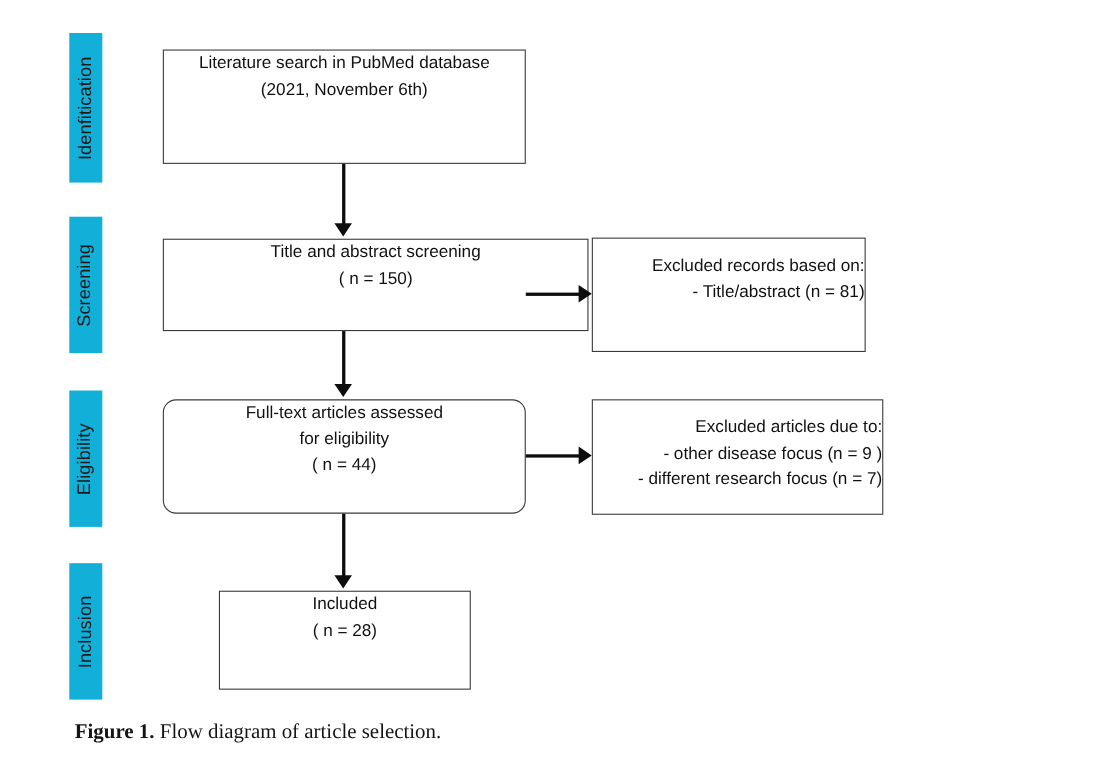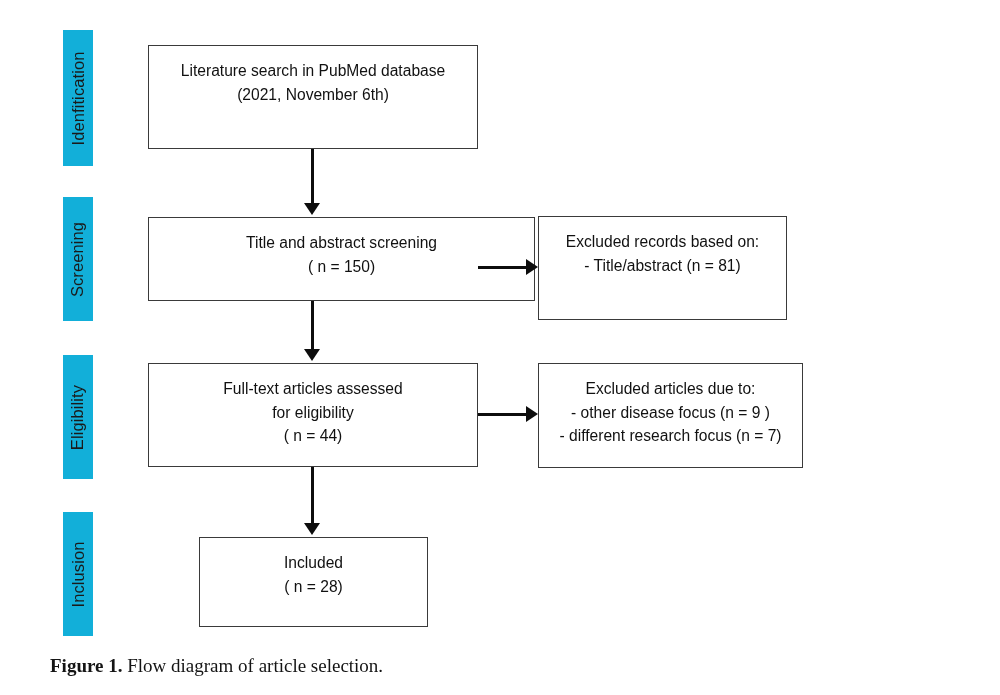--- a/index.html
+++ b/index.html
@@ -45,24 +45,23 @@
     display: flex;
     flex-direction: column;
     color: #111111;
     font-size: 15.6px;
     line-height: 1.52;
   }
   .flow-box.center-box {
     align-items: center;
     justify-content: flex-start;
     text-align: center;
-    padding-top: 13px;
   }
   .flow-box.left-box {
-    align-items: center;
+    align-items: flex-end;
     justify-content: flex-start;
     text-align: left;
     padding-top: 13px;
   }
   .flow-box .line {
     white-space: nowrap;
   }
 
   
   .arrow-v {
@@ -144,21 +143,21 @@
   <div class="arrow-h-head" style="left:526px; top:259px;"></div>
 
   <div class="flow-box left-box" style="left:538px; top:216px; width:249px; height:104px;">
     <span class="line">Excluded records based on:</span>
     <span class="line">- Title/abstract (n = 81)</span>
   </div>
 
   <div class="arrow-v" style="left:311px; top:301px; height:50px;"></div>
   <div class="arrow-v-head" style="left:304px; top:349px;"></div>
 
-  <div class="flow-box center-box" style="left:148px; top:363px; width:330px; height:104px;">
+  <div class="flow-box center-box" style="left:148px; top:363px; width:330px; height:104px;border-radius:12px;">
     <span class="line">Full-text articles assessed</span>
     <span class="line">for eligibility</span>
     <span class="line">( n = 44)</span>
   </div>
 
   <div class="arrow-h" style="left:478px; top:413px; width:50px;"></div>
   <div class="arrow-h-head" style="left:526px; top:406px;"></div>
 
   <div class="flow-box left-box" style="left:538px; top:363px; width:265px; height:105px;">
     <span class="line">Excluded articles due to:</span>
@@ -167,17 +166,17 @@
   </div>
 
   <div class="arrow-v" style="left:311px; top:467px; height:58px;"></div>
   <div class="arrow-v-head" style="left:304px; top:523px;"></div>
 
   <div class="flow-box center-box" style="left:199px; top:537px; width:229px; height:90px;">
     <span class="line">Included</span>
     <span class="line">( n = 28)</span>
   </div>
 
-  <div class="caption" style="left:50px; top:655px;text-align:right;">
+  <div class="caption" style="left:68px; top:655px;text-align:right;">
     <span class="cap-bold">Figure 1.</span><span> Flow diagram of article selection.</span>
   </div>
 
 </div>
 
 </body></html>

